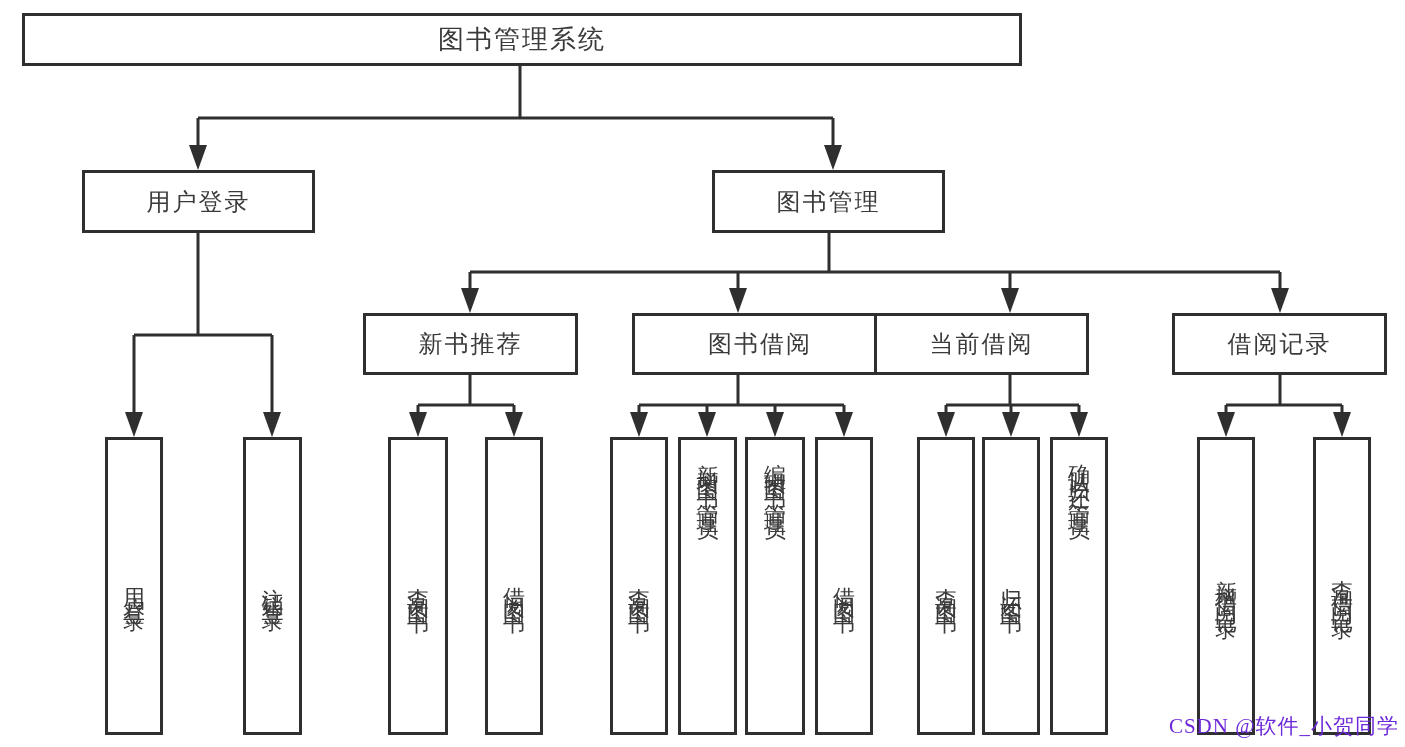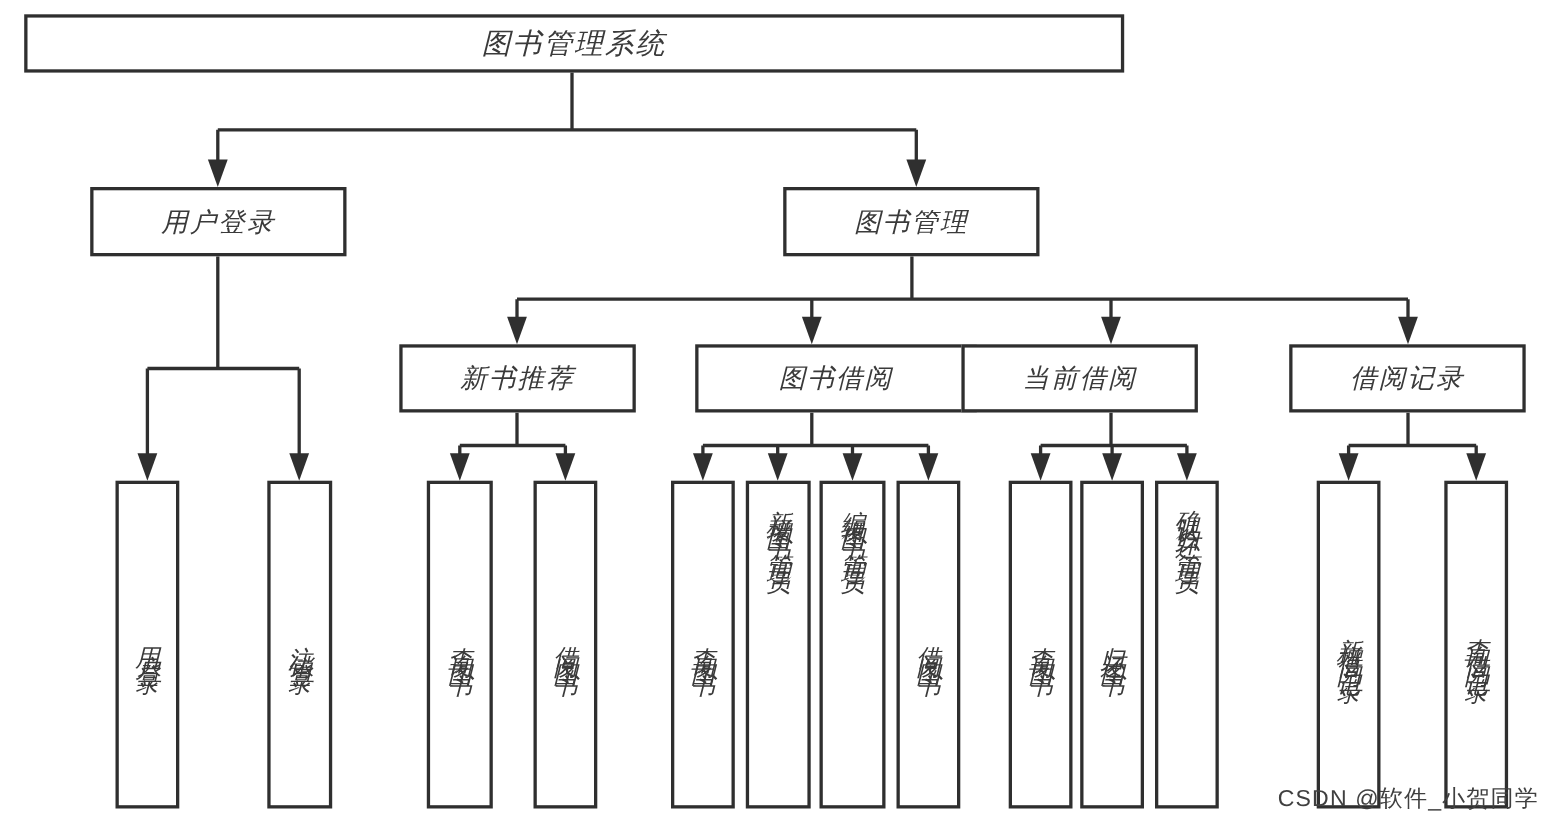--- a/index.html
+++ b/index.html
@@ -26,21 +26,20 @@
   #node-layer .node {
     position: absolute;
     box-sizing: border-box;
     border: 3px solid var(--line, #2f2f2f);
     background: var(--boxfill, #ffffff);
     color: var(--text, #3a3a3a);
     display: flex;
     align-items: center;
     justify-content: center;
     z-index: 2;
-    font-style: italic;
   }
   .node.h {
     font-size: 24px;
     letter-spacing: 2px;
     white-space: nowrap;
   }
   .node.root {
     font-size: 26px;
   }
   .node.v {
@@ -107,14 +106,14 @@
       <div class="node v" style="left: 610px; top: 437px; width: 58px; height: 298px;">查询图书</div>
       <div class="node v" style="left: 678px; top: 437px; width: 59px; height: 298px; justify-content: flex-start; padding-top: 6px;">新增图书（管理员）</div>
       <div class="node v" style="left: 745px; top: 437px; width: 60px; height: 298px; justify-content: flex-start; padding-top: 6px;">编辑图书（管理员）</div>
       <div class="node v" style="left: 815px; top: 437px; width: 58px; height: 298px;">借阅图书</div>
       <div class="node v" style="left: 917px; top: 437px; width: 58px; height: 298px;">查询图书</div>
       <div class="node v" style="left: 982px; top: 437px; width: 58px; height: 298px;">归还图书</div>
       <div class="node v" style="left: 1050px; top: 437px; width: 58px; height: 298px; justify-content: flex-start; padding-top: 6px;">确认归还（管理员）</div>
       <div class="node v" style="left: 1197px; top: 437px; width: 58px; height: 298px;">新增借阅记录</div>
       <div class="node v" style="left: 1313px; top: 437px; width: 58px; height: 298px;">查询借阅记录</div>
     </div>
-  <div class="watermark" style="color: #404040;">CSDN @软件_小贺同学</div>
+  <div class="watermark" style="color: #6d28d9; font-family: Liberation Serif, serif;">CSDN @软件_小贺同学</div>
 </div>
 
 </body></html>

